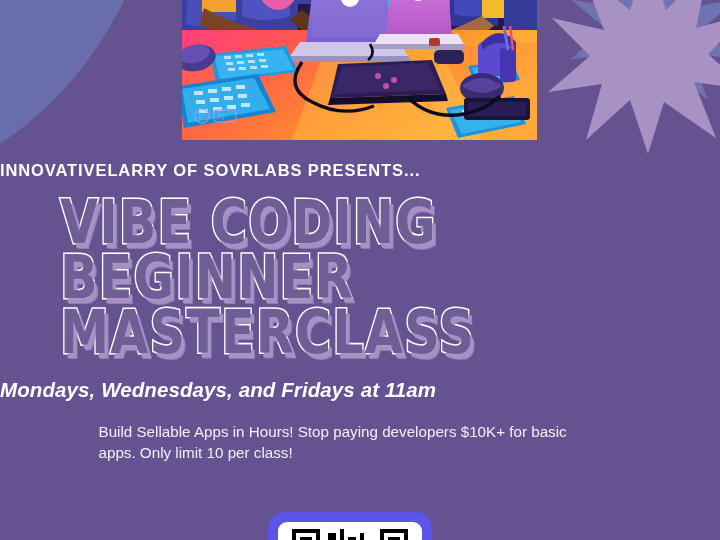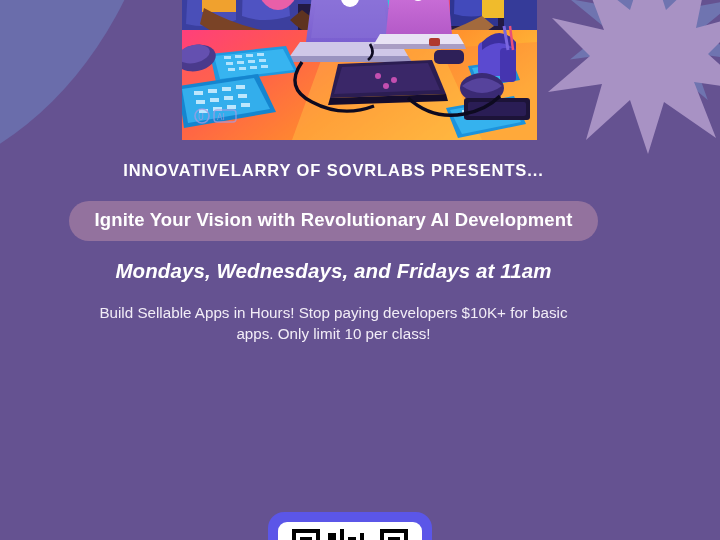--- a/index.html
+++ b/index.html
@@ -58,21 +58,20 @@
   }
   .hero-art { position: absolute; inset: 0; }
   .hero-art svg { display: block; width: 100%; height: 100%; }
 
   
   .content {
     position: absolute;
     left: 0;
     top: 140px;
     width: 667px;
-    text-align: center;
   }
   .presenter {
     margin-top: 22px;
     color: #ffffff;
     font-size: 16.5px;
     font-weight: bold;
     letter-spacing: 0.9px;
     line-height: 1;
   }
 
@@ -313,22 +312,25 @@
           <text x="35" y="174" font-family="DejaVu Sans, sans-serif" font-size="8" fill="#a79be0">AI</text>
         </g>
       </svg>
     </div>
   </div>
 
   <div class="content">
 
     <div class="presenter">INNOVATIVELARRY OF SOVRLABS PRESENTS...</div>
 
-
-    <div class="pill">Ignite Your Vision with Revolutionary AI Development</div>
+    <div class="title-block">
+      <span class="title-line">VIBE CODING BEGINNER</span>
+      <span class="title-line second">MASTERCLASS</span>
+    </div>
+
 
     <div class="schedule">Mondays, Wednesdays, and Fridays at 11am</div>
 
     <div class="blurb">Build Sellable Apps in Hours! Stop paying developers $10K+ for basic apps. Only limit 10 per class!</div>
   </div>
 
   <div class="qr-card">
     <div class="qr-inner">
       <svg viewBox="0 0 29 29" shape-rendering="crispEdges" aria-hidden="true">
         <rect width="29" height="29" fill="#ffffff"></rect>

